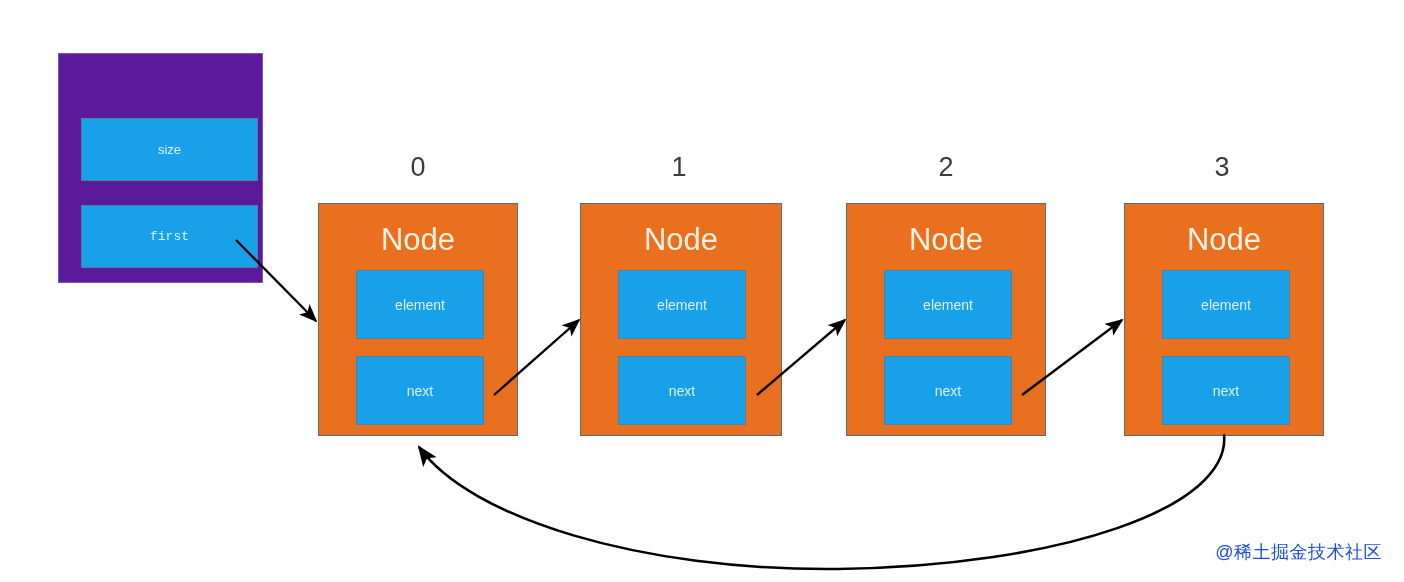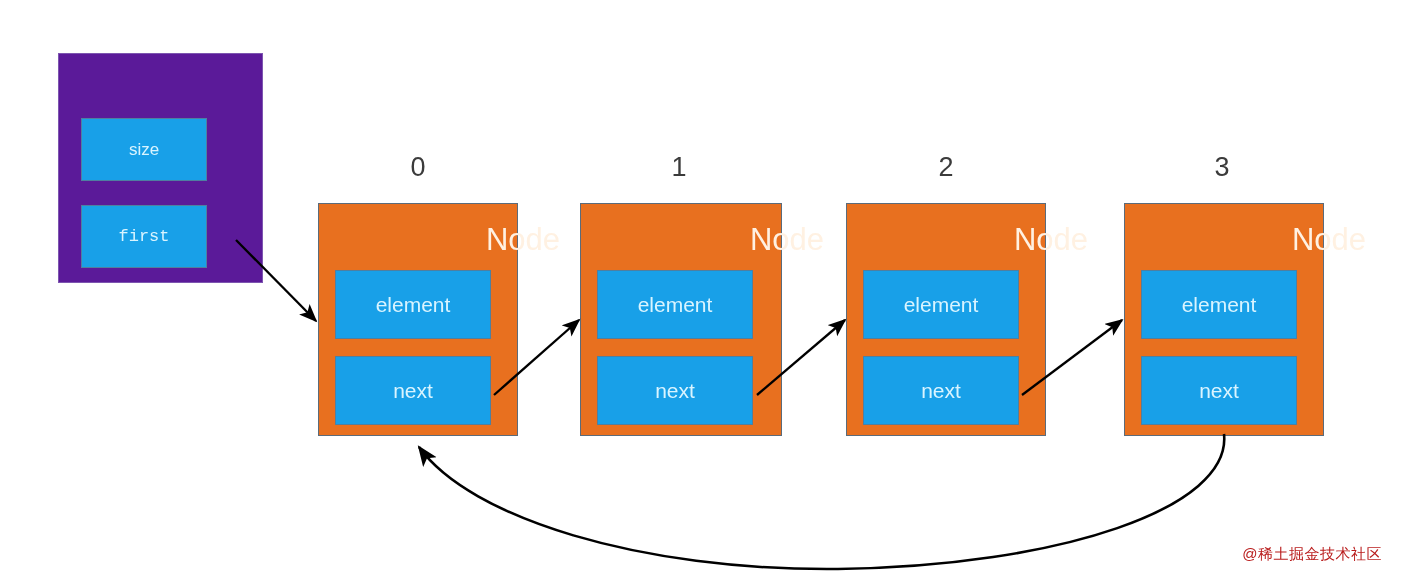--- a/index.html
+++ b/index.html
@@ -38,27 +38,27 @@
     text-align: center;
     color: #ffffff;
     font-size: 33px;
     line-height: 40px;
     letter-spacing: 0.2px;
     white-space: nowrap;
   }
   .ll-field {
     position: absolute;
     left: 22px;
-    width: 126px;
+    width: 177px;
     height: 63px;
     background: #18A0E8;
     border: 1px solid #4f7fa0;
     box-sizing: border-box;
     color: #d9f4ff;
-    font-size: 17px;
+    font-size: 13px;
     display: flex;
     align-items: center;
     justify-content: center;
   }
   .ll-field.f-size  { top: 64px; }
   .ll-field.f-first { top: 151px; font-family: Liberation Mono, monospace; }
 
   
   .node {
     position: absolute;
@@ -67,37 +67,36 @@
     height: 233px;
     background: #E8701F;
     border: 1px solid #5b6b7a;
     box-sizing: border-box;
   }
   .node .node-title {
     position: absolute;
     left: 0;
     top: 17px;
     width: 100%;
-    text-align: right;
+    text-align: center;
     color: #fff1e2;
     font-size: 31px;
     line-height: 38px;
     white-space: nowrap;
-    padding-left: 43px;
   }
   .node .slot {
     position: absolute;
-    left: 16px;
-    width: 156px;
+    left: 37px;
+    width: 128px;
     height: 69px;
     background: #18A0E8;
     border: 1px solid #4f7fa0;
     box-sizing: border-box;
     color: #d9f4ff;
-    font-size: 21px;
+    font-size: 14px;
     display: flex;
     align-items: center;
     justify-content: center;
   }
   .node .slot.s-element { top: 66px; }
   .node .slot.s-next    { top: 152px; }
 
   .node.n0 { left: 318px; }
   .node.n1 { left: 580px; width: 202px; }
   .node.n2 { left: 846px; width: 200px; }
@@ -126,22 +125,22 @@
     width: 1404px;
     height: 582px;
     pointer-events: none;
   }
 
   
   .watermark {
     position: absolute;
     right: 22px;
     bottom: 18px;
-    color: #b91c1c;
-    font-size: 15px;
+    color: #1d4ed8;
+    font-size: 18px;
     letter-spacing: 0.5px;
     white-space: nowrap;
   }
 </style>
 </head>
 <body>
 
 <div id="canvas">
 
   <div class="ll-box">

